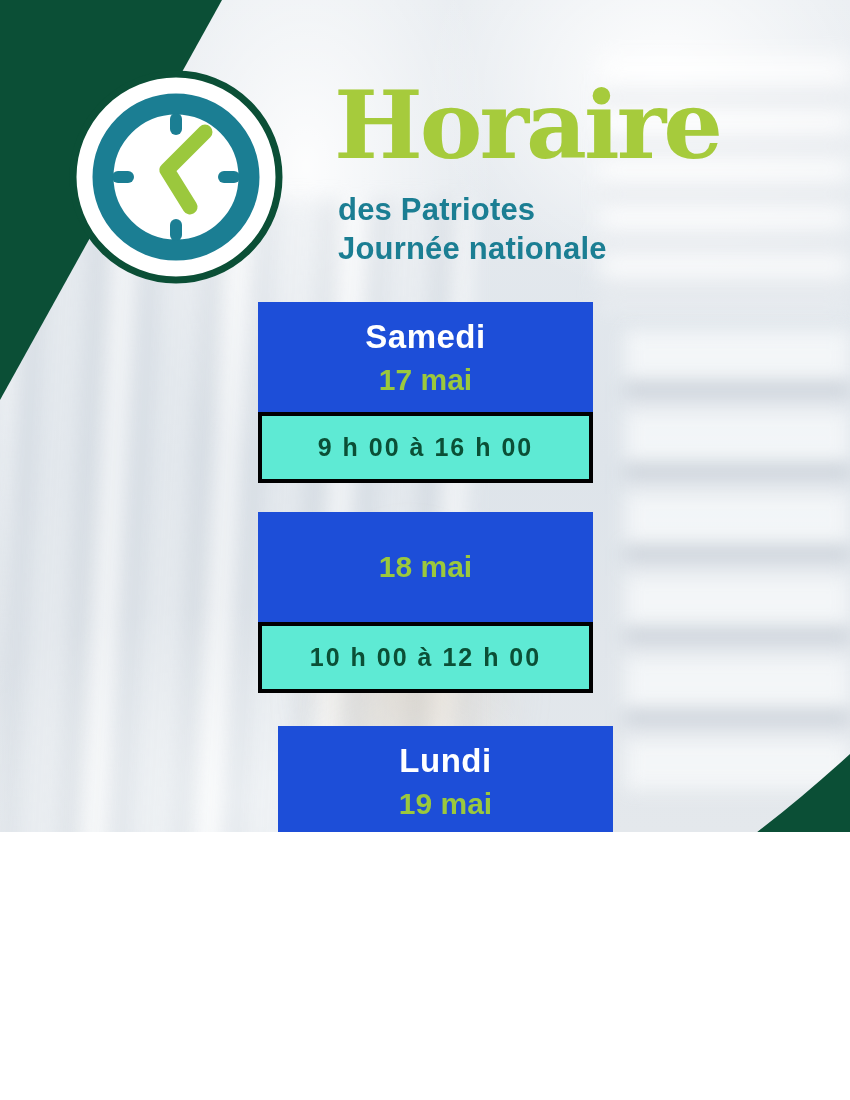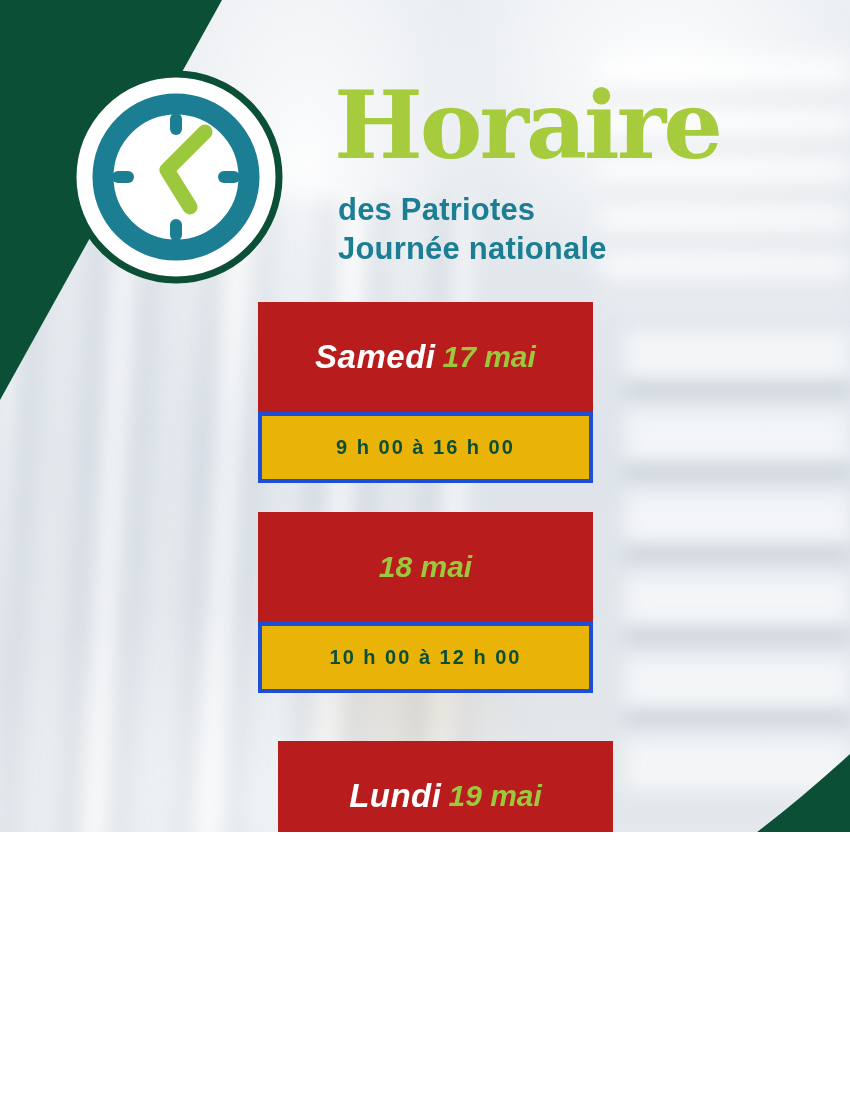--- a/index.html
+++ b/index.html
@@ -33,28 +33,28 @@
     filter:blur(16px);}
   
   .shapes{position:absolute;inset:0;}
   
   .title{position:absolute;left:334px;top:78px;margin:0;
     font-family:"DejaVu Serif",serif;font-weight:700;font-size:94px;line-height:1;
     letter-spacing:-3px;color:#a6cb3c;}
   .subtitle{position:absolute;left:338px;top:190px;
     font-size:31px;font-weight:700;line-height:1.27;letter-spacing:.2px;color:#1b7e93;}
   .card{position:absolute;left:258px;width:335px;}
-  .card.c1{top:302px;} .card.c2{top:512px;} .card.c3{top:741px;padding-left:20px;}
-  .card .hdr{height:110px;background:#b91c1c;
-    display:flex;flex-direction:row;align-items:center;justify-content:center;gap:7px;font-style:italic;}
+  .card.c1{top:302px;} .card.c2{top:512px;} .card.c3{top:726px;padding-left:20px;}
+  .card .hdr{height:110px;background:#1d4ed8;
+    display:flex;flex-direction:column;align-items:center;justify-content:center;gap:7px;}
   .card .day{color:#ffffff;font-size:33px;font-weight:700;letter-spacing:.5px;}
   .card .date{color:#9bc83d;font-size:30px;font-weight:700;}
-  .card .hours{box-sizing:border-box;height:71px;background:#eab308;border:4px solid #1d4ed8;
+  .card .hours{box-sizing:border-box;height:71px;background:#5eead4;border:4px solid #000000;
     display:flex;align-items:center;justify-content:center;
-    color:#0b4f36;font-size:20px;font-weight:700;letter-spacing:2px;}
+    color:#0b4f36;font-size:25px;font-weight:700;letter-spacing:2px;}
 </style>
 </head>
 <body>
 
 <div class="poster">
 
   <div class="photo"></div>
   <div class="streaks-left"></div>
   <div class="shelves-top-right"></div>
   <div class="shelves-right"></div>

